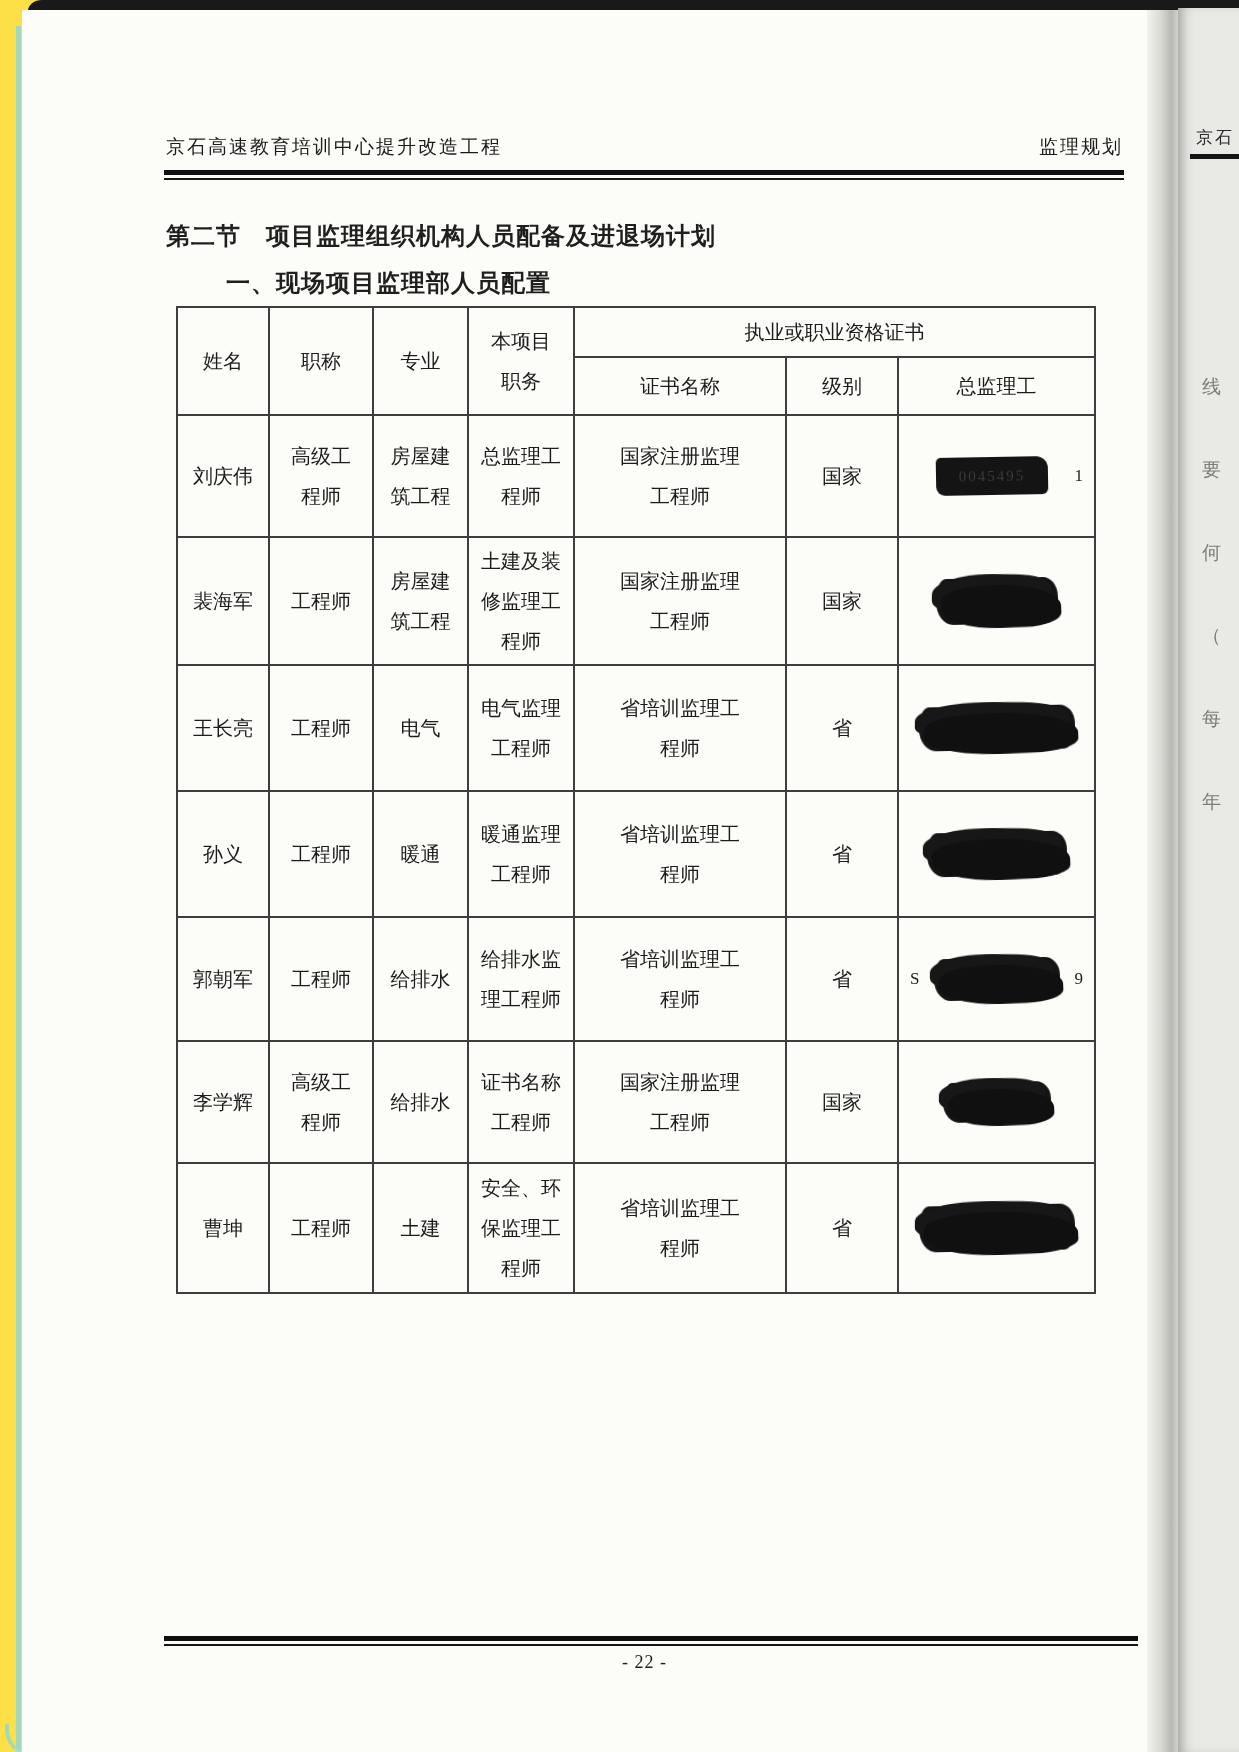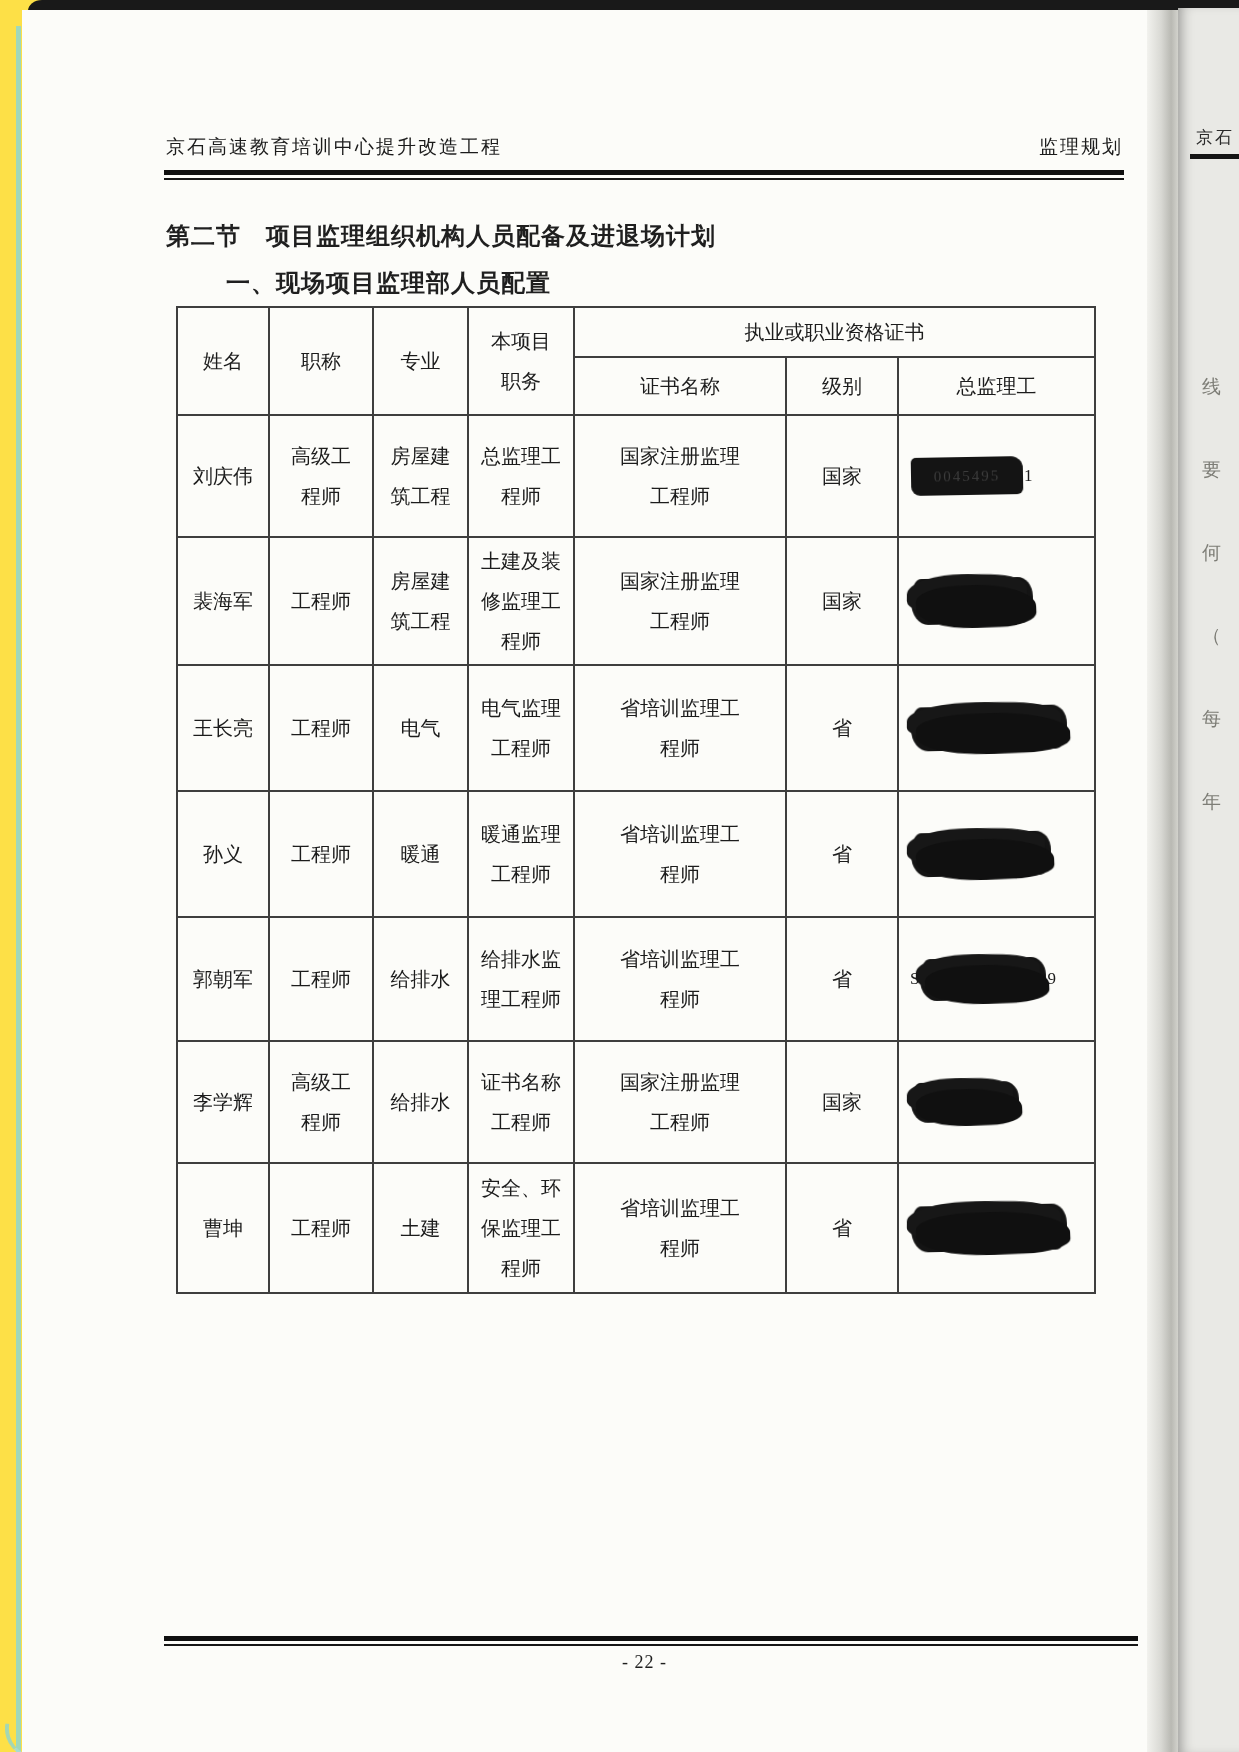--- a/index.html
+++ b/index.html
@@ -30,21 +30,21 @@
   
   table.personnel{position:absolute;left:176px;top:306px;width:918px;border-collapse:collapse;table-layout:fixed;}
   table.personnel td,table.personnel th{border:2px solid #3e3e3e;padding:0 11px;text-align:center;vertical-align:middle;
         font-weight:400;font-size:20px;line-height:40px;white-space:pre-line;color:#1c1c1c;}
   tr.ha{height:50px;} tr.hb{height:58px;}
   tr.r1{height:92px;} tr.r2{height:122px;} tr.r3{height:86px;} tr.r4{height:86px;}
   tr.r5{height:86px;} tr.r6{height:86px;} tr.r7{height:130px;}
   th.role-h{line-height:54px;}
 
   
-  .cno{display:flex;align-items:center;justify-content:flex-start;gap:1px;font-size:17px;}
+  .cno{display:flex;align-items:center;justify-content:space-between;gap:1px;font-size:17px;}
   .redact{position:relative;display:inline-block;background:#141414;filter:blur(.5px);}
   .redact.bar{border-radius:5px 12px 6px 9px;transform:rotate(-1deg);}
   .redact.scr{border-radius:12px 18px 14px 20px / 60% 50% 55% 60%;transform:rotate(-1.2deg);}
   .redact.scr::before{content:"";position:absolute;left:-4px;right:6px;top:-4px;bottom:8px;background:#171717;
         border-radius:50% 30% 55% 35%;transform:rotate(1.6deg);}
   .redact.scr::after{content:"";position:absolute;left:5px;right:-3px;top:7px;bottom:-4px;background:#101010;
         border-radius:35% 55% 30% 50%;transform:rotate(-1.3deg);}
   .faint{position:absolute;left:50%;top:50%;transform:translate(-50%,-50%);color:#3c3c3c;font-size:15px;letter-spacing:2px;filter:none;}
   .r1w{width:112px;height:38px;} .r2w{width:122px;height:46px;} .r3w{width:156px;height:44px;}
   .r4w{width:140px;height:44px;} .r5w{width:126px;height:42px;} .r6w{width:108px;height:40px;} .r7w{width:156px;height:46px;}

